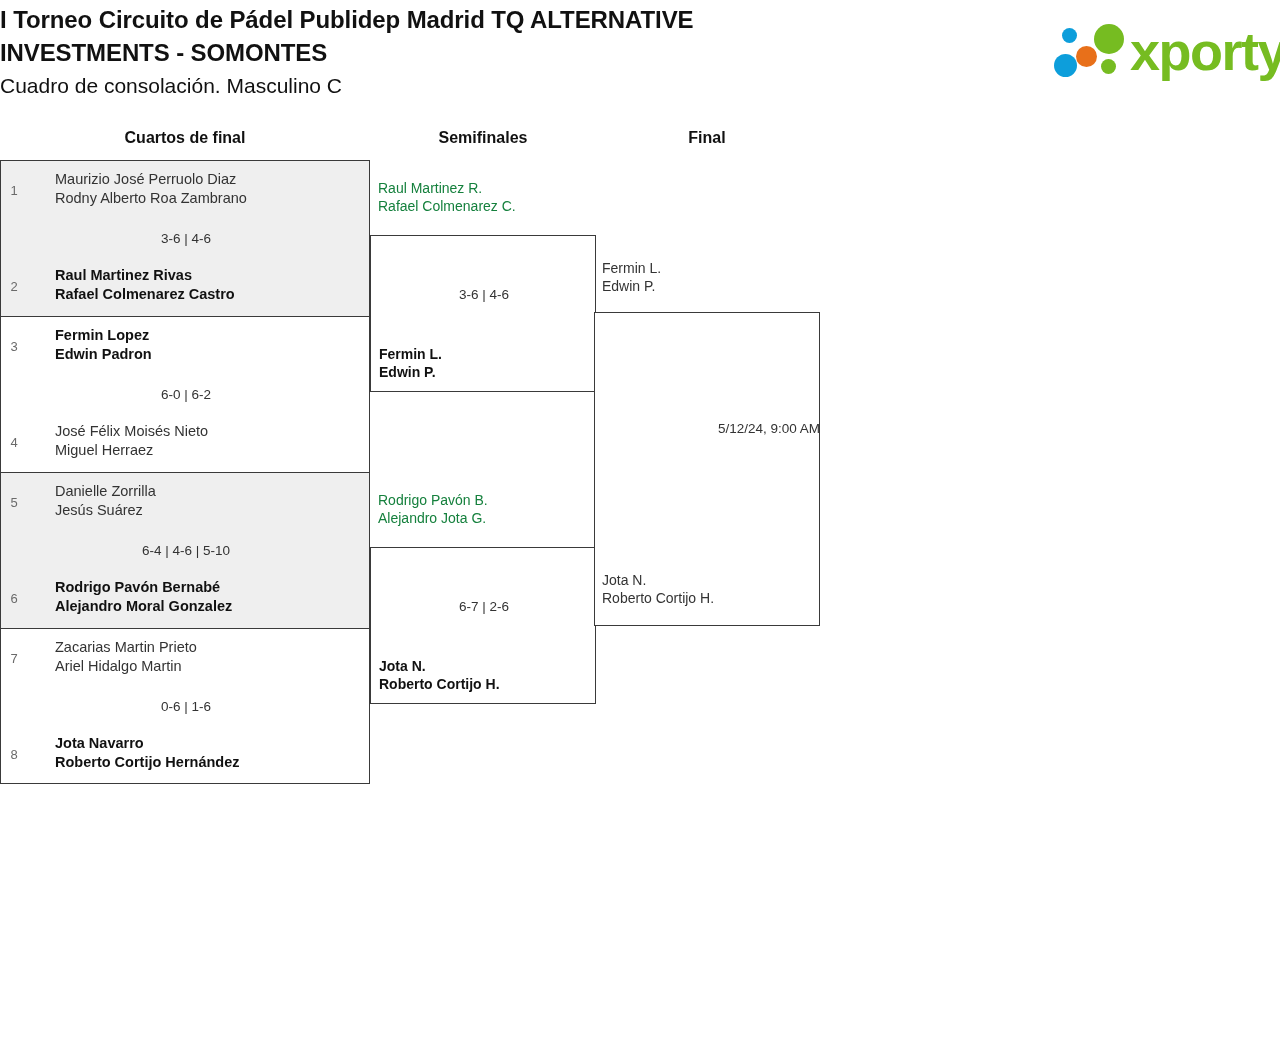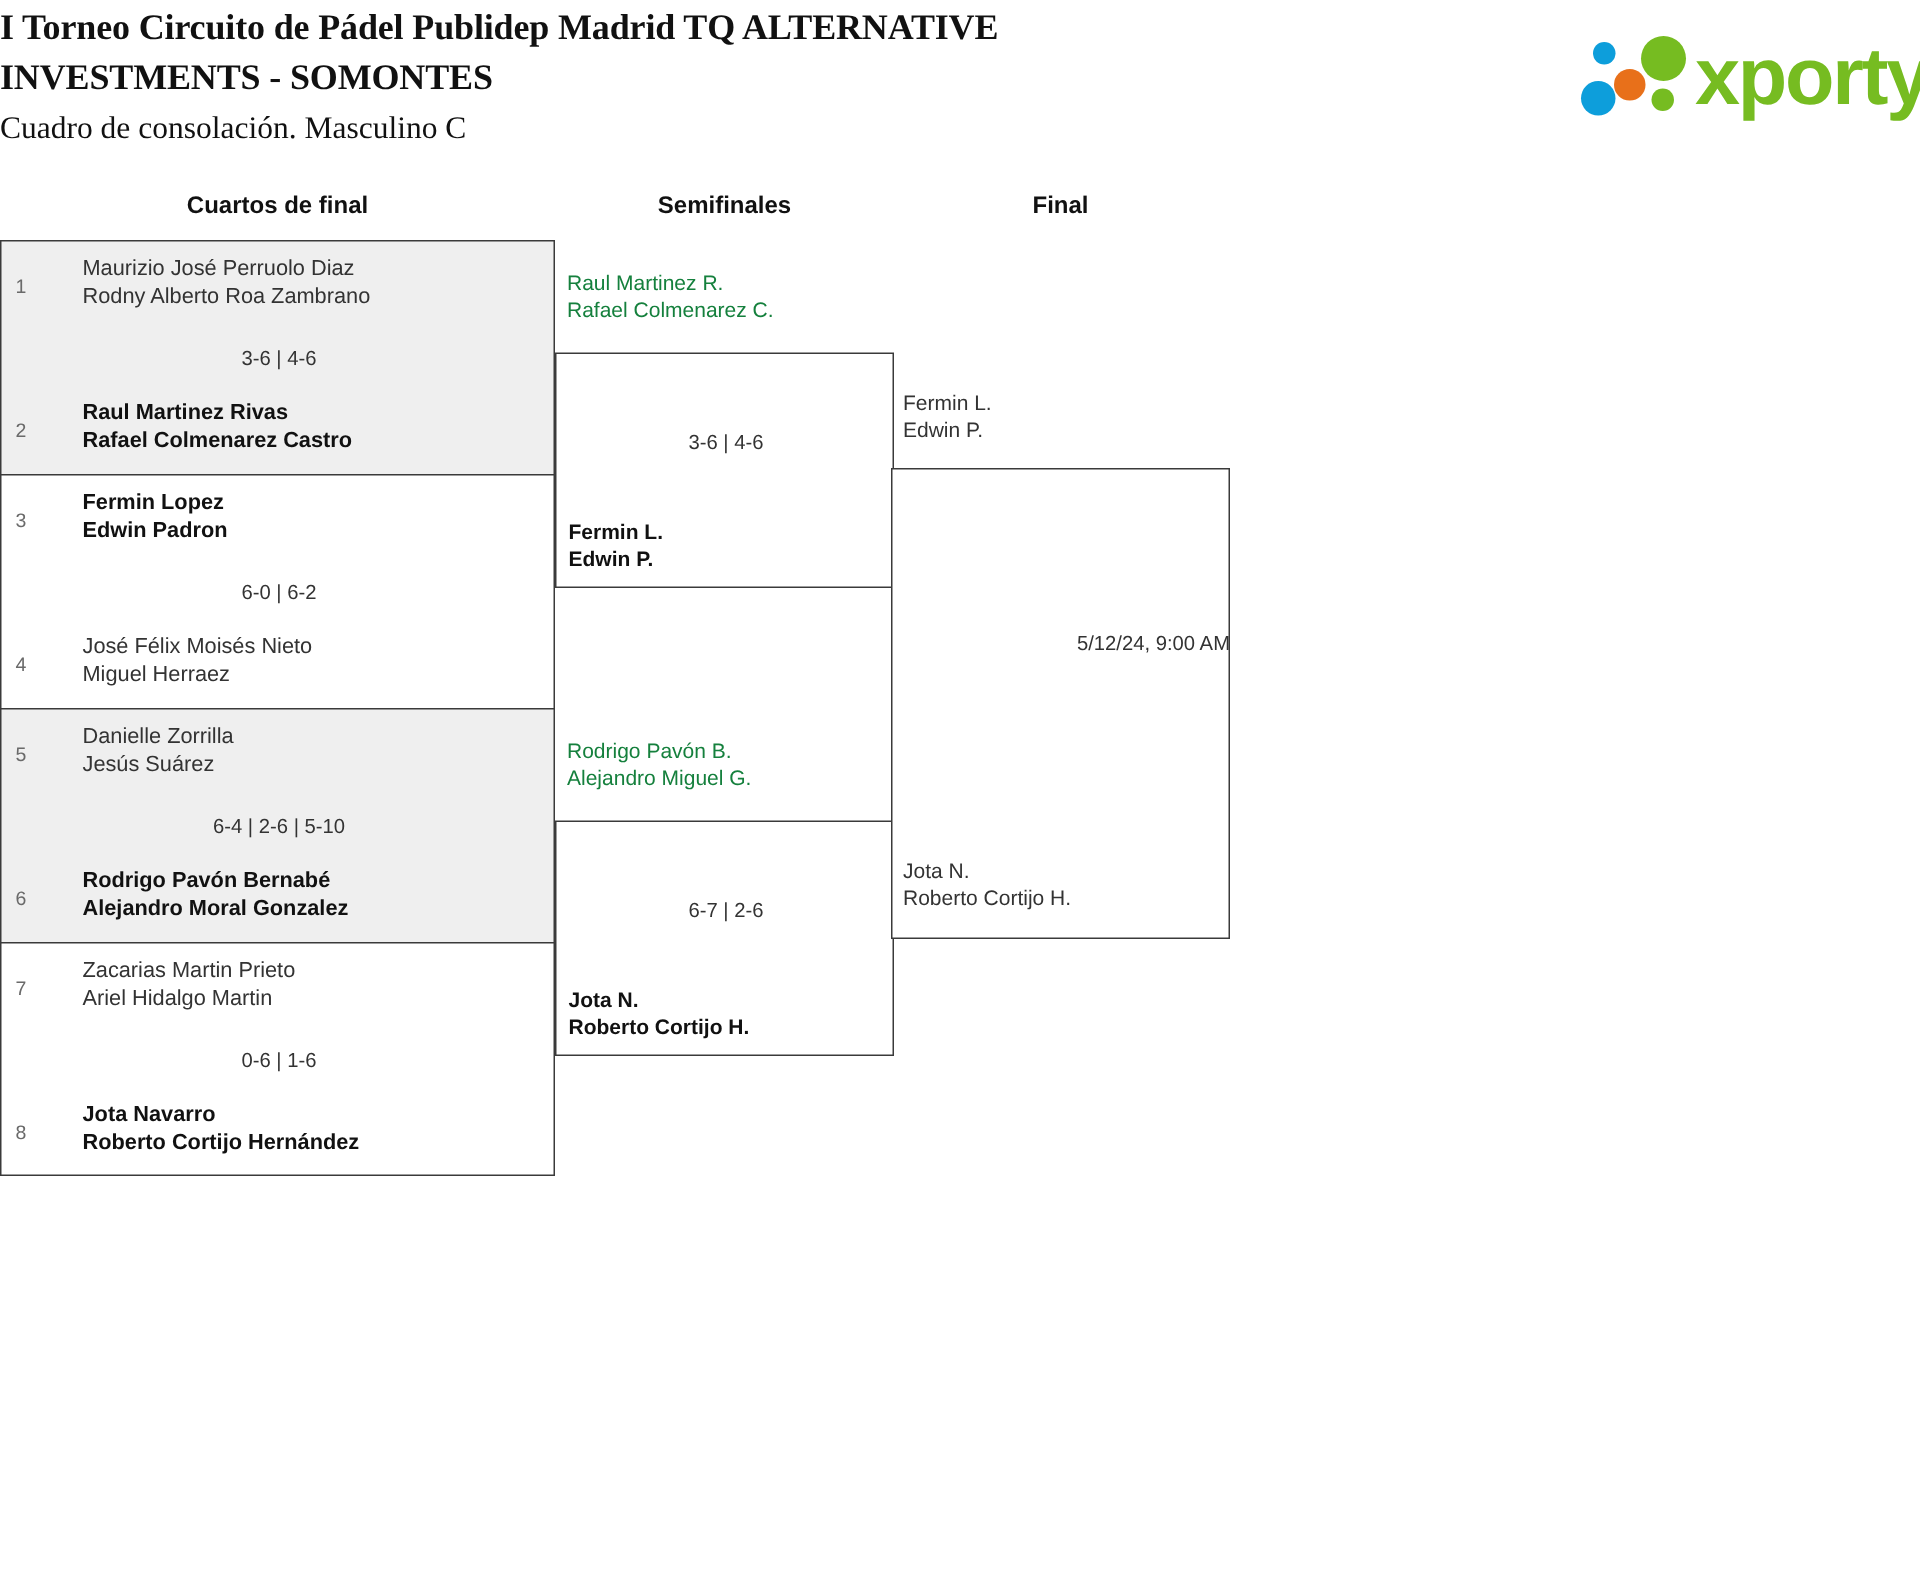--- a/index.html
+++ b/index.html
@@ -10,21 +10,21 @@
     font-family: "Liberation Sans", sans-serif;
     color: #1a1a1a;
     overflow: hidden;
   }
 
   
   #header {
     position: absolute; left: 0; top: 0; width: 1280px; height: 118px;
   }
   #title-block {
-    position: absolute; left: 0; top: 3px; width: 900px; font-family: Liberation Serif, serif;
+    position: absolute; left: 0; top: 3px; width: 900px;
   }
   .title-line {
     font-size: 24px; font-weight: bold; line-height: 33px;
     color: #111111; letter-spacing: -0.1px;
     white-space: nowrap;
   }
   #subtitle-line {
     font-size: 21px; font-weight: normal; line-height: 33px;
     color: #111111; white-space: nowrap;
   }
@@ -178,21 +178,21 @@
   </div>
 
   <div class="qf-match shaded" style="top:354px;">
     <div class="team top">
       <div class="seed">5</div>
       <div class="names">
         <div>Danielle Zorrilla</div>
         <div>Jesús Suárez</div>
       </div>
     </div>
-    <div class="qf-score">6-4 | 2-6 | 5-10</div>
+    <div class="qf-score">6-4 | 4-6 | 5-10</div>
     <div class="team bottom">
       <div class="seed">6</div>
       <div class="names winner">
         <div>Rodrigo Pavón Bernabé</div>
         <div>Alejandro Moral Gonzalez</div>
       </div>
     </div>
   </div>
 
   <div class="qf-match plain last" style="top:510px;">
@@ -221,21 +221,21 @@
   <div class="sf-match" style="left:370px; top:117px;">
     <div class="sf-score" style="top:51px;">3-6 | 4-6</div>
     <div class="sf-team winner" style="top:109px;">
       <div>Fermin L.</div>
       <div>Edwin P.</div>
     </div>
   </div>
 
   <div class="sf-feed" style="left:378px; top:373px;">
     <div>Rodrigo Pavón B.</div>
-    <div>Alejandro Miguel G.</div>
+    <div>Alejandro Jota G.</div>
   </div>
 
   <div class="sf-match" style="left:370px; top:429px;">
     <div class="sf-score" style="top:51px;">6-7 | 2-6</div>
     <div class="sf-team winner" style="top:109px;">
       <div>Jota N.</div>
       <div>Roberto Cortijo H.</div>
     </div>
   </div>
 

